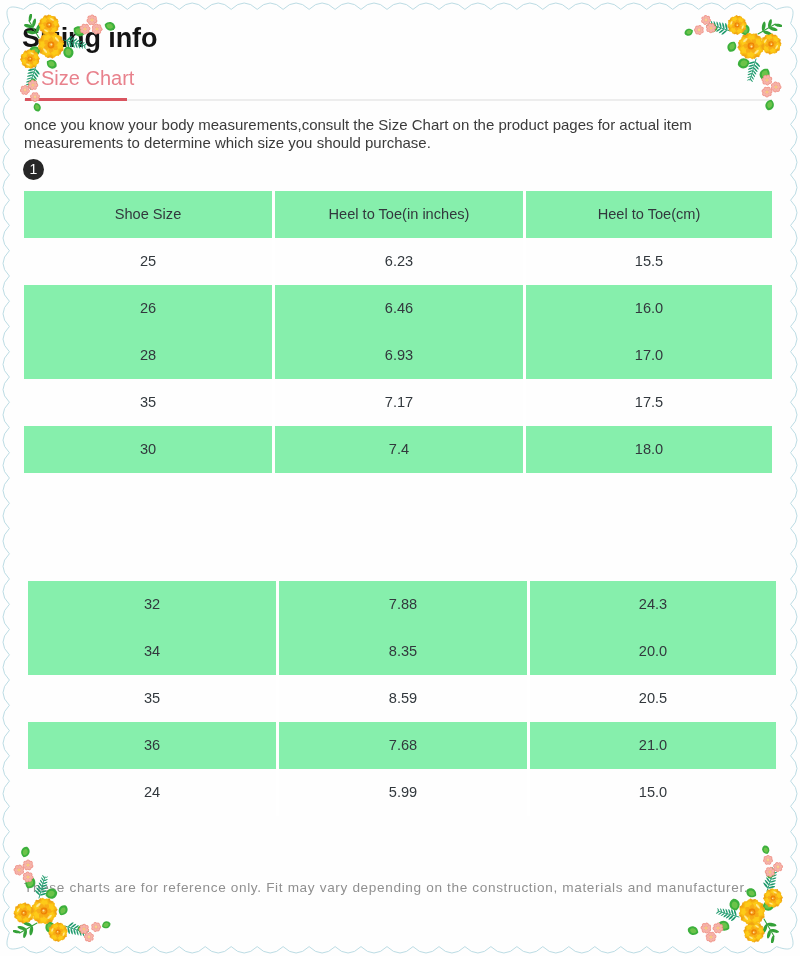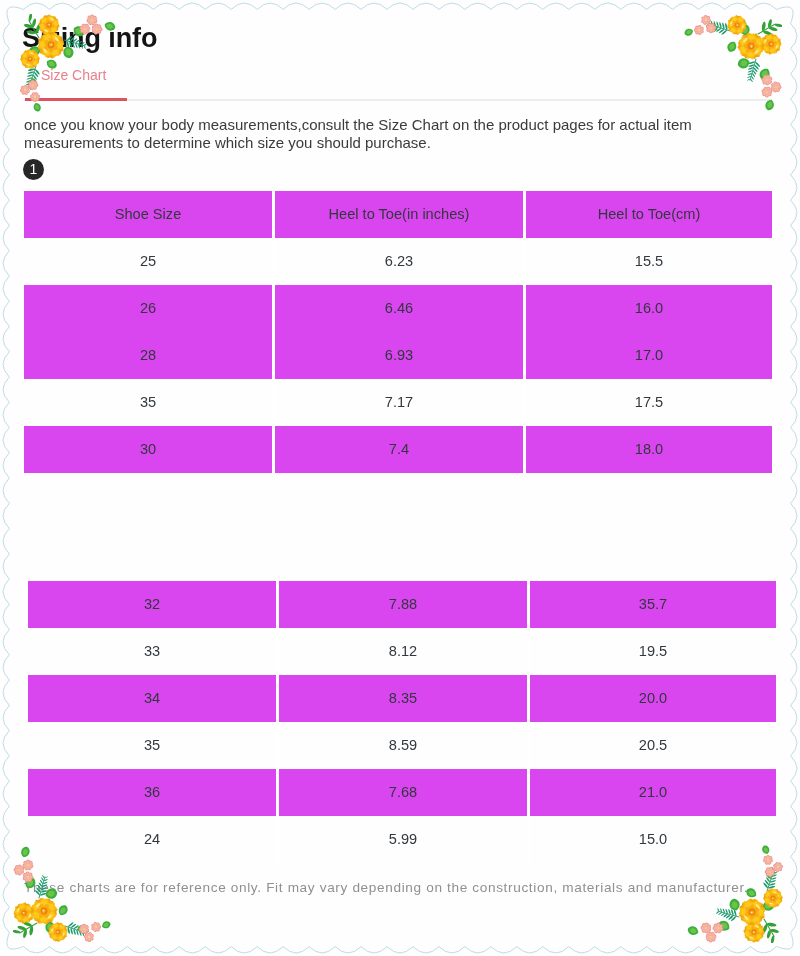--- a/index.html
+++ b/index.html
@@ -6,21 +6,21 @@
   body{width:800px;height:956px;background:#ffffff;
        font-family:"Liberation Sans",sans-serif;overflow:hidden;position:relative;}
   #page{position:absolute;left:0;top:0;width:800px;height:956px;background:#fefefe;}
 
   
   .scallop{position:absolute;left:0;top:0;width:800px;height:956px;pointer-events:none;z-index:5;}
 
   
   .title{position:absolute;left:22px;top:25px;font-size:27px;font-weight:bold;
          color:#141414;letter-spacing:-0.1px;line-height:1;z-index:2;}
-  .tab{position:absolute;left:41px;top:68px;font-size:14px;color:#e8818c;line-height:1;z-index:2;}
+  .tab{position:absolute;left:41px;top:68px;font-size:20px;color:#e8818c;line-height:1;z-index:2;}
   .tab-underline{position:absolute;left:25px;top:98px;width:102px;height:3px;background:#d9545f;z-index:3;}
   .tab-rule{position:absolute;left:24px;top:99px;width:748px;height:2px;background:#ededed;z-index:1;}
 
   
   .intro{position:absolute;left:24px;top:116px;width:688px;font-size:15px;
          line-height:17.6px;color:#3b3b3b;z-index:2;}
   .badge{position:absolute;left:23px;top:159px;width:21px;height:21px;border-radius:50%;
          background:#272727;color:#fff;font-size:14px;font-weight:normal;line-height:21px;
          text-align:center;z-index:2;}
 
@@ -28,21 +28,21 @@
   .tbl{position:absolute;border-collapse:separate;border-spacing:0;z-index:1;
        table-layout:fixed;}
   #tbl-a{left:24px;top:191px;width:748px;}
   #tbl-b{left:28px;top:581px;width:748px;}
   .tbl td,.tbl th{font-weight:normal;text-align:center;font-size:14.6px;color:#32383d;
                   height:47px;line-height:47px;vertical-align:middle;padding:0;}
   .tbl .c0{width:248px;}
   .tbl .gap{width:3px;background:#fff !important;}
   .tbl .c1{width:248px;}
   .tbl .c2{width:246px;}
-  .tbl tr.alt td,.tbl tr.alt th{background:#d946ef;}
+  .tbl tr.alt td,.tbl tr.alt th{background:#86efac;}
 
   
   .footer{position:absolute;left:24px;top:881px;width:760px;font-size:13.6px;
           letter-spacing:0.65px;color:#909090;line-height:1;z-index:2;}
 
   .decor{position:absolute;z-index:4;pointer-events:none;width:115px;height:115px;}
   #dec-tl{left:19px;top:14px;}
   #dec-tr{right:18px;top:14px;}
   #dec-bl{left:13px;bottom:13px;}
   #dec-br{right:16px;bottom:13px;}
@@ -110,28 +110,21 @@
         </tr>
       </tbody>
     </table>
   <table class="tbl" id="tbl-b">
       <tbody>
         <tr class="alt">
           <td class="c0">32</td>
           <td class="gap"></td>
           <td class="c1">7.88</td>
           <td class="gap"></td>
-          <td class="c2">35.7</td>
-        </tr>
-        <tr>
-          <td class="c0">33</td>
-          <td class="gap"></td>
-          <td class="c1">8.12</td>
-          <td class="gap"></td>
-          <td class="c2">19.5</td>
+          <td class="c2">24.3</td>
         </tr>
         <tr class="alt">
           <td class="c0">34</td>
           <td class="gap"></td>
           <td class="c1">8.35</td>
           <td class="gap"></td>
           <td class="c2">20.0</td>
         </tr>
         <tr>
           <td class="c0">35</td>

